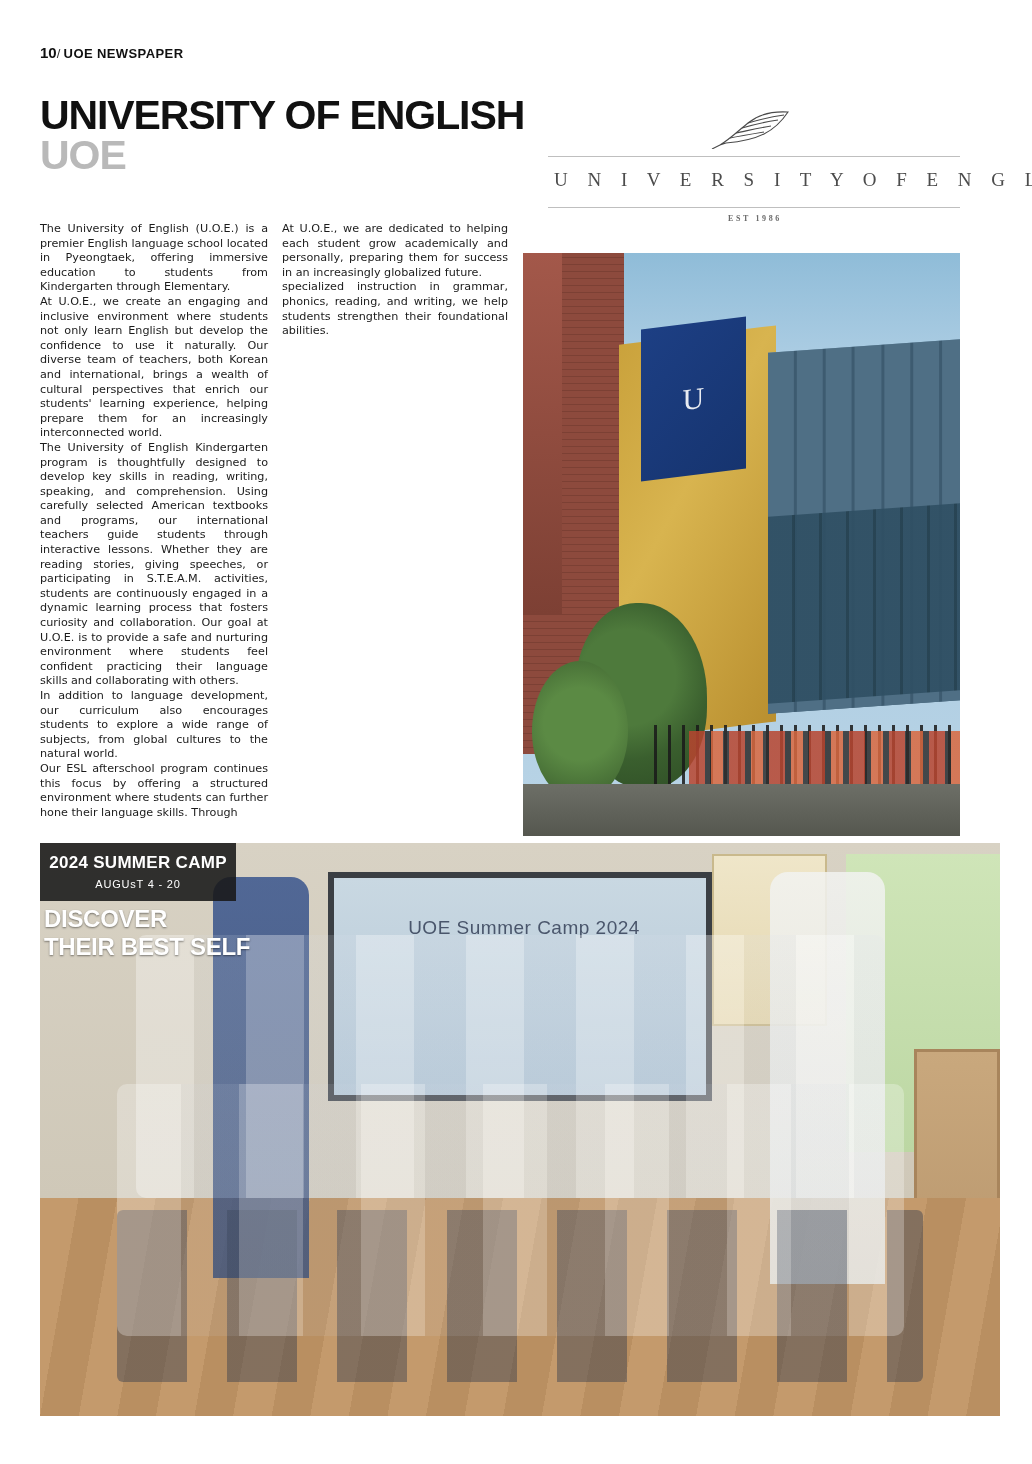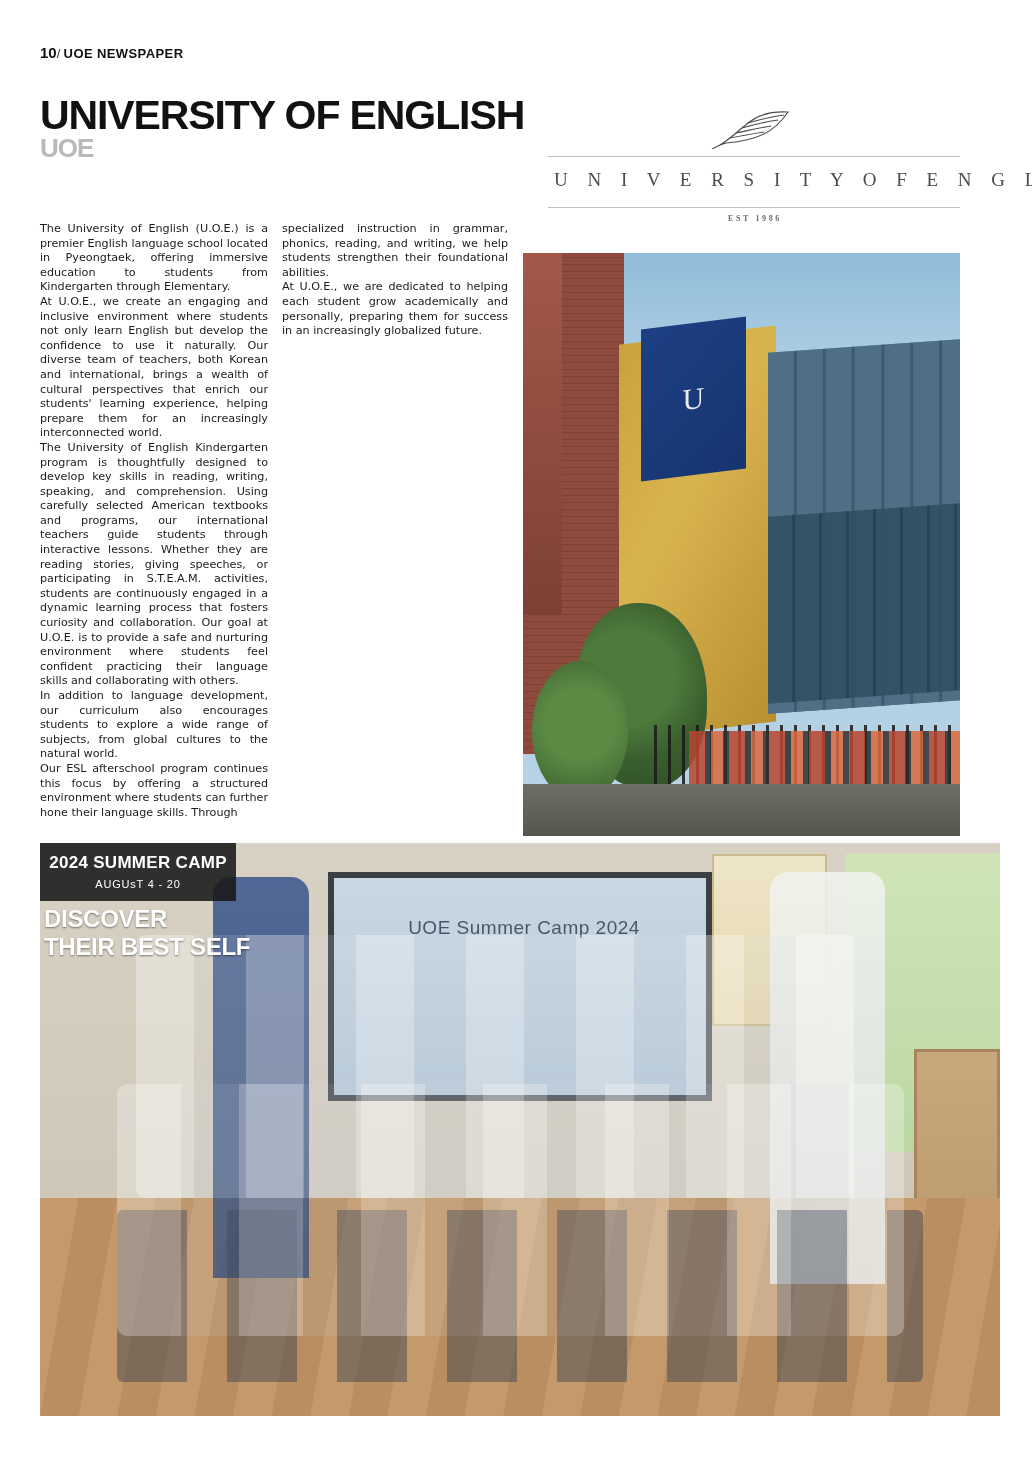--- a/index.html
+++ b/index.html
@@ -56,21 +56,21 @@
     font-family: "Liberation Sans", sans-serif;
   }
   .masthead-title {
     font-size: 41px;
     font-weight: bold;
     letter-spacing: -1.1px;
     color: #111;
     white-space: nowrap;
   }
   .masthead-sub {
-    font-size: 26px;
+    font-size: 41px;
     font-weight: bold;
     letter-spacing: -1px;
     color: #b9b9b9;
     margin-top: 2px;
   }
 
   
   .logo-block {
     position: absolute;
     left: 548px;
@@ -352,22 +352,22 @@
 
 <div class="col col-1">
   <p>The University of English (U.O.E.) is a premier English language school located in Pyeongtaek, offering immersive education to students from Kindergarten through Elementary.</p>
   <p>At U.O.E., we create an engaging and inclusive environment where students not only learn English but develop the confidence to use it naturally. Our diverse team of teachers, both Korean and international, brings a wealth of cultural perspectives that enrich our students' learning experience, helping prepare them for an increasingly interconnected world.</p>
   <p>The University of English Kindergarten program is thoughtfully designed to develop key skills in reading, writing, speaking, and comprehension. Using carefully selected American textbooks and programs, our international teachers guide students through interactive lessons. Whether they are reading stories, giving speeches, or participating in S.T.E.A.M. activities, students are continuously engaged in a dynamic learning process that fosters curiosity and collaboration. Our goal at U.O.E. is to provide a safe and nurturing environment where students feel confident practicing their language skills and collaborating with others.</p>
   <p>In addition to language development, our curriculum also encourages students to explore a wide range of subjects, from global cultures to the natural world.</p>
   <p>Our ESL afterschool program continues this focus by offering a structured environment where students can further hone their language skills. Through</p>
 </div>
 
 <div class="col col-2">
+  <p>At U.O.E., we are dedicated to helping each student grow academically and personally, preparing them for success in an increasingly globalized future.</p>
   <p>specialized instruction in grammar, phonics, reading, and writing, we help students strengthen their foundational abilities.</p>
-  <p>At U.O.E., we are dedicated to helping each student grow academically and personally, preparing them for success in an increasingly globalized future.</p>
 </div>
 
 <div class="photo photo-building">
   <div class="b-sky"></div>
   <div class="b-brick"></div>
   <div class="b-brick2"></div>
   <div class="b-panel"></div>
   <div class="b-blue">
     <span class="u">U</span>
   </div>

